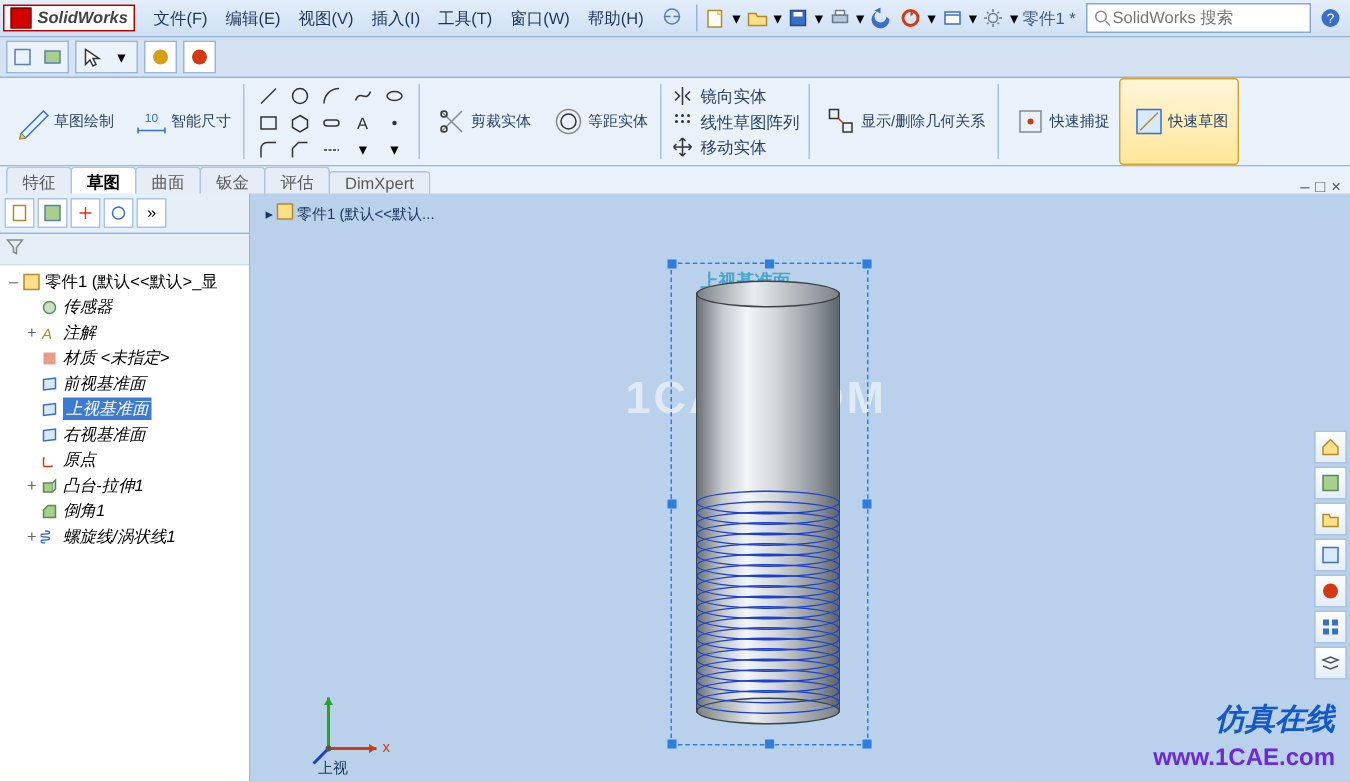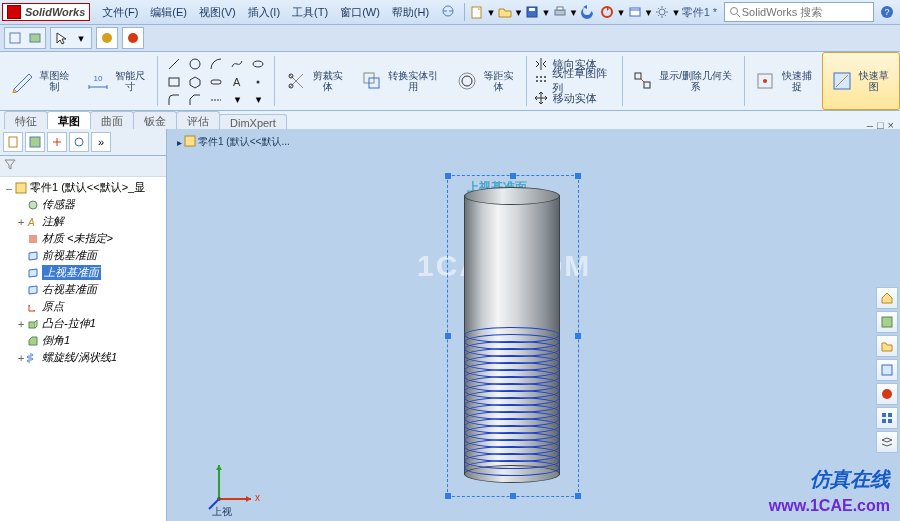--- a/index.html
+++ b/index.html
@@ -393,29 +393,20 @@
   <div class="rsep"></div>
   <div class="rbtn">
     <span class="ic">
         <svg width="22" height="22">
           <path d="M4 4l14 14M4 18L18 4" stroke="#888"></path>
           <circle cx="6" cy="6" r="2" fill="none" stroke="#333"></circle>
           <circle cx="6" cy="16" r="2" fill="none" stroke="#333"></circle>
         </svg>
       </span>
     <span class="lb">剪裁实体</span>
-  </div>
-  <div class="rbtn">
-    <span class="ic">
-        <svg width="22" height="22">
-          <rect x="3" y="3" width="10" height="10" fill="none" stroke="#888"></rect>
-          <rect x="8" y="8" width="10" height="10" fill="none" stroke="#3a6fc7"></rect>
-        </svg>
-      </span>
-    <span class="lb">转换实体引用</span>
   </div>
   <div class="rbtn">
     <span class="ic">
         <svg width="22" height="22">
           <circle cx="11" cy="11" r="5" fill="none" stroke="#333"></circle>
           <circle cx="11" cy="11" r="8" fill="none" stroke="#888"></circle>
         </svg>
       </span>
     <span class="lb">等距实体</span>
   </div>

